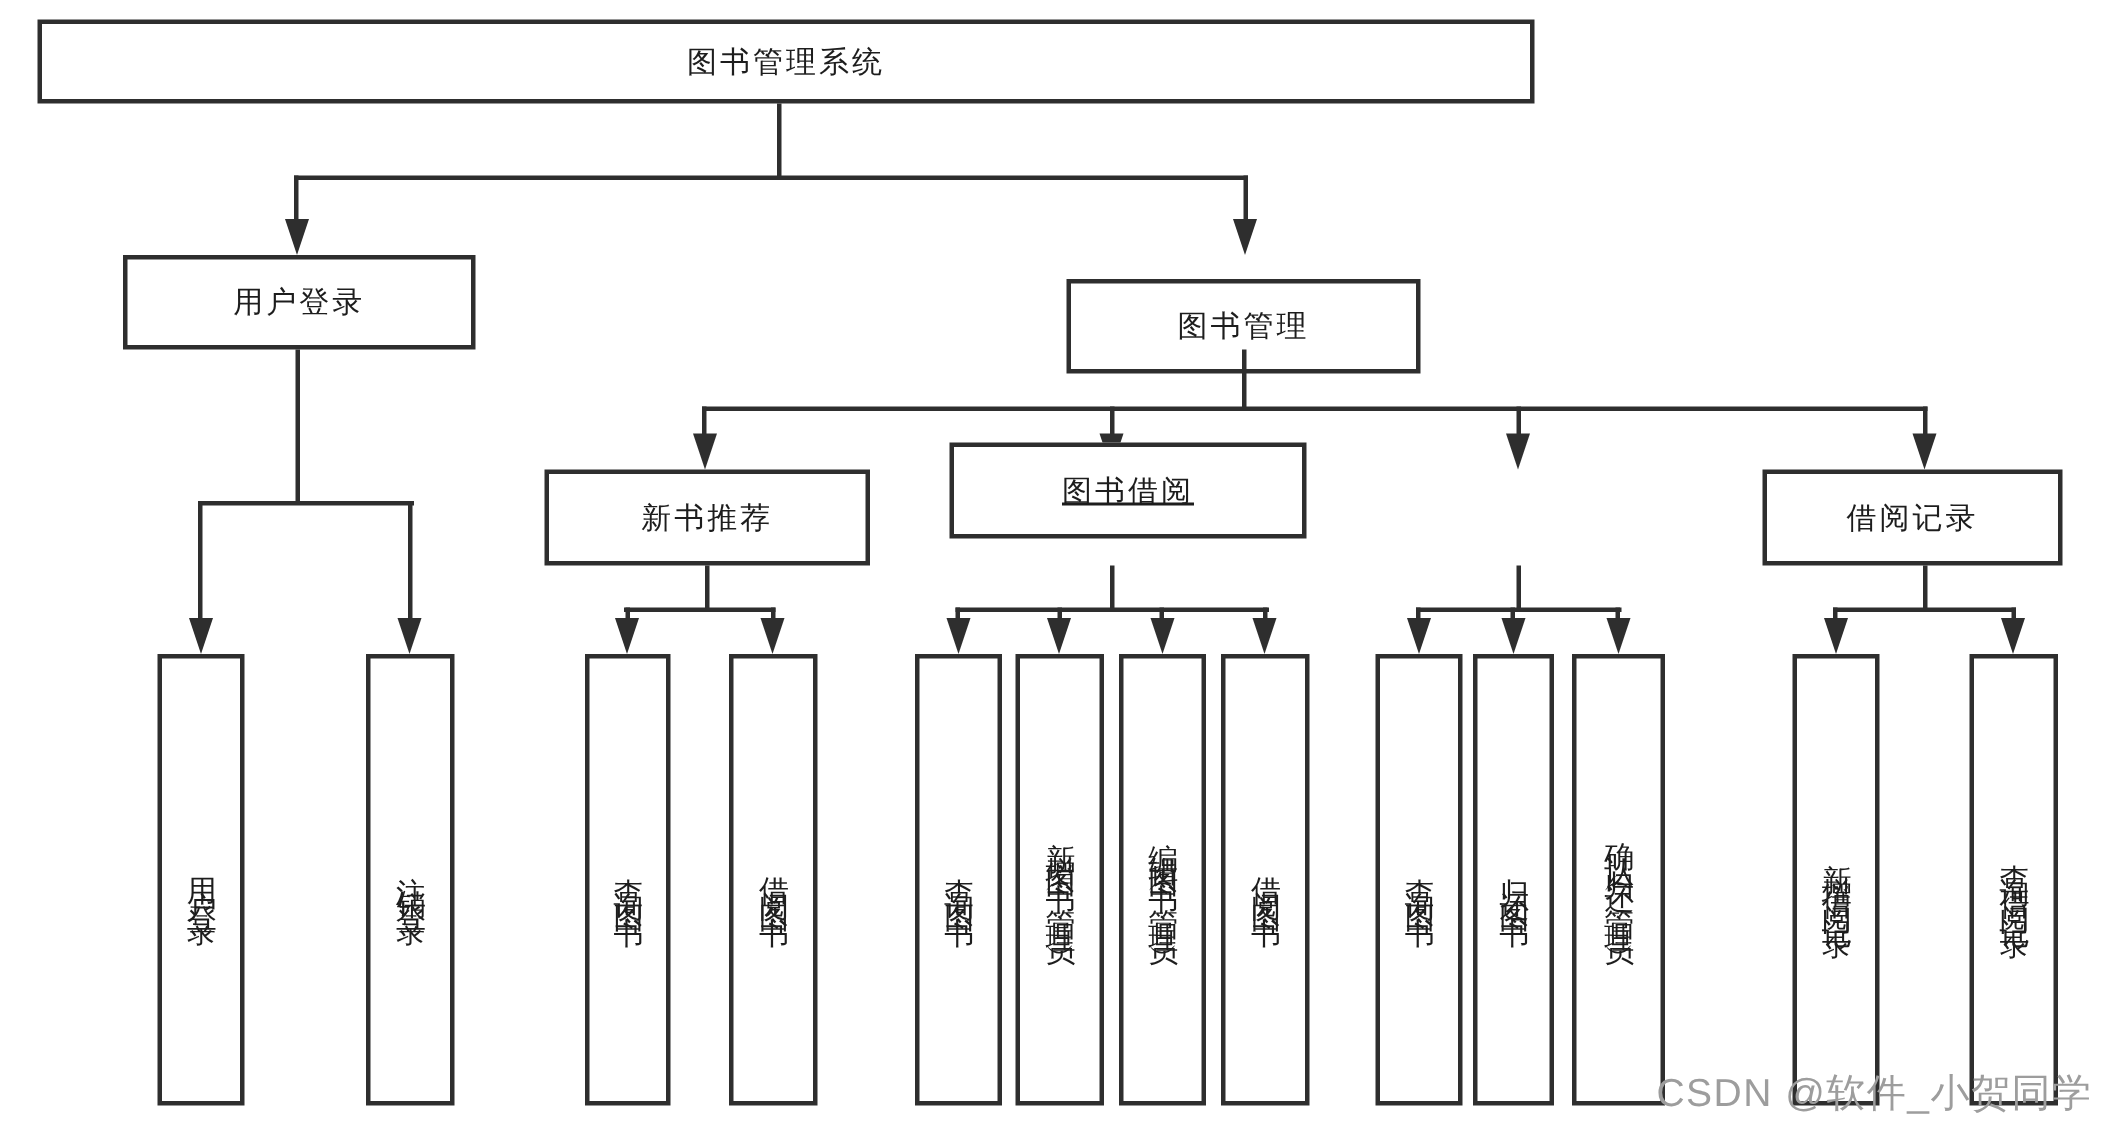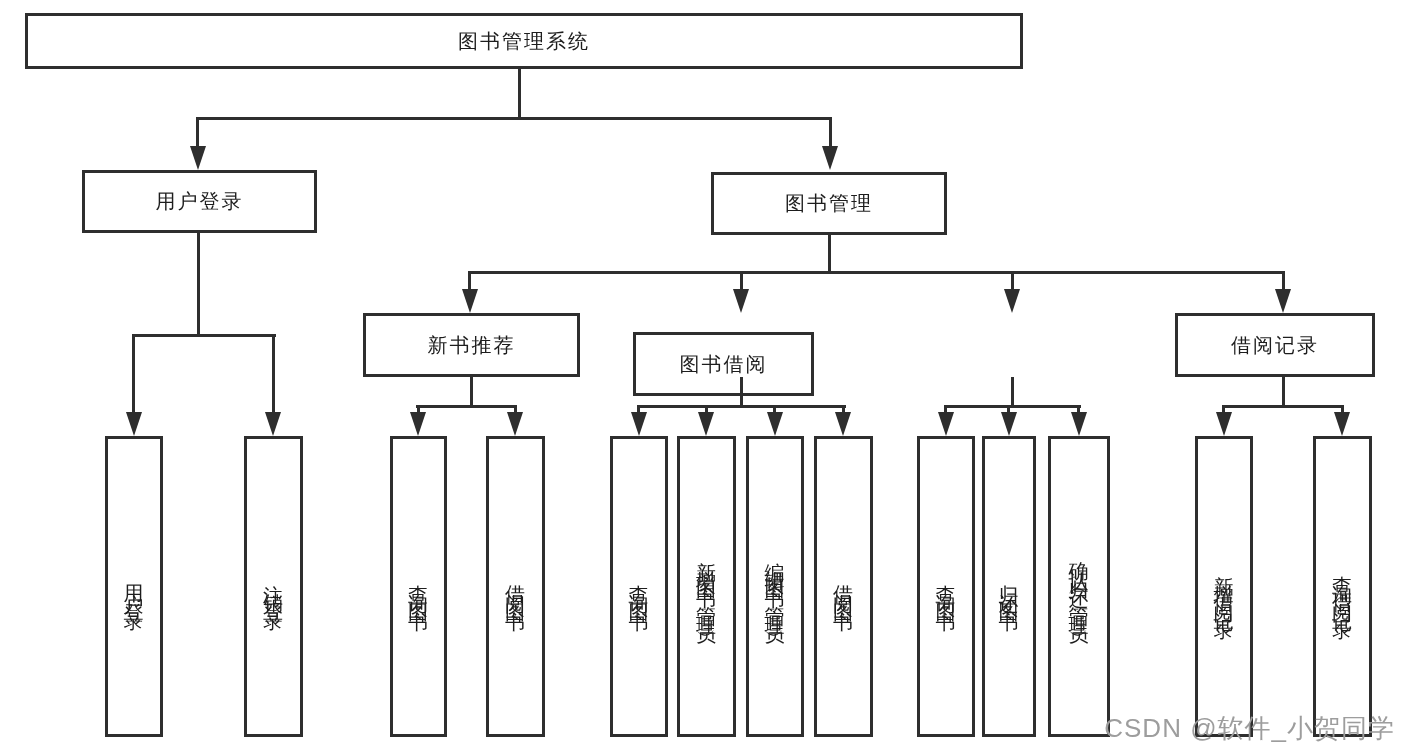--- a/index.html
+++ b/index.html
@@ -58,21 +58,21 @@
   <div class="vl" style="left:518px; top:69px; height:50px;"></div>
   <div class="hl" style="left:196px; top:117px; width:636px;"></div>
   <div class="vl" style="left:196px; top:117px; height:33px;"></div>
   <div class="vl" style="left:829px; top:117px; height:33px;"></div>
   <div class="ar" style="left:190px; top:146px;"></div>
   <div class="ar" style="left:822px; top:146px;"></div>
 
   <div class="box hbox" style="left:82px; top:170px; width:235px; height:63px;">
     <span>用户登录</span>
   </div>
-  <div class="box hbox" style="left:711px; top:172px; width:236px; height:63px;">
+  <div class="box hbox" style="left:711px; top:186px; width:236px; height:63px;">
     <span>图书管理</span>
   </div>
 
   <div class="vl" style="left:197px; top:233px; height:103px;"></div>
   <div class="hl" style="left:132px; top:334px; width:144px;"></div>
   <div class="vl" style="left:132px; top:334px; height:82px;"></div>
   <div class="vl" style="left:272px; top:334px; height:82px;"></div>
   <div class="ar" style="left:126px; top:412px;"></div>
   <div class="ar" style="left:265px; top:412px;"></div>
 
@@ -83,21 +83,21 @@
   <div class="vl" style="left:1011px; top:271px; height:22px;"></div>
   <div class="vl" style="left:1282px; top:271px; height:22px;"></div>
   <div class="ar" style="left:462px; top:289px;"></div>
   <div class="ar" style="left:733px; top:289px;"></div>
   <div class="ar" style="left:1004px; top:289px;"></div>
   <div class="ar" style="left:1275px; top:289px;"></div>
 
   <div class="box hbox" style="left:363px; top:313px; width:217px; height:64px;">
     <span>新书推荐</span>
   </div>
-  <div class="box hbox" style="left:633px; top:332px; width:181px; height:64px;">
+  <div class="box hbox" style="left:633px; top:295px; width:238px; height:64px;text-decoration:underline;">
     <span>图书借阅</span>
   </div>
   <div class="box hbox" style="left:1175px; top:313px; width:200px; height:64px;">
     <span>借阅记录</span>
   </div>
 
   <div class="vl" style="left:470px; top:377px; height:30px;"></div>
   <div class="hl" style="left:416px; top:405px; width:101px;"></div>
   <div class="vl" style="left:417px; top:405px; height:11px;"></div>
   <div class="vl" style="left:514px; top:405px; height:11px;"></div>

